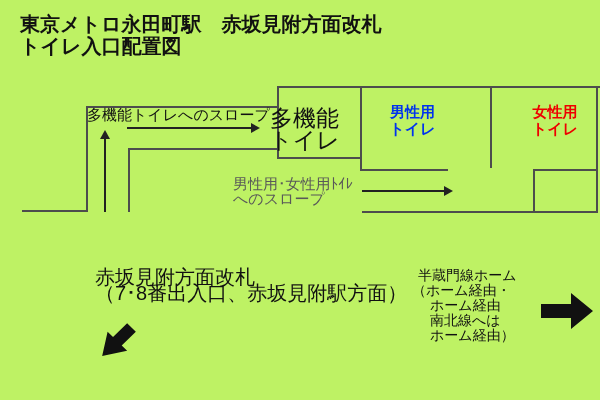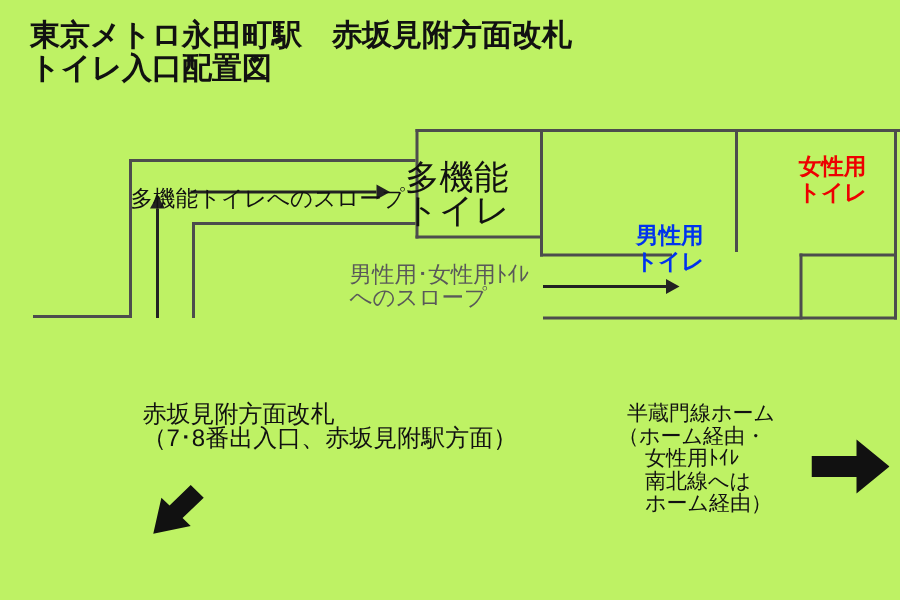--- a/index.html
+++ b/index.html
@@ -11,29 +11,29 @@
   
   .shaft{position:absolute;background:#222;}
   .head-up{position:absolute;width:0;height:0;
     border-left:5px solid transparent;border-right:5px solid transparent;
     border-bottom:9px solid #222;}
   .head-right{position:absolute;width:0;height:0;
     border-top:5px solid transparent;border-bottom:5px solid transparent;
     border-left:9px solid #222;}
   
   .title{left:20px;top:13px;font-size:20px;font-weight:bold;line-height:22px;white-space:nowrap;}
-  .slope1{left:87px;top:106px;font-size:15px;line-height:18px;white-space:nowrap;margin-top:18px;}
+  .slope1{left:87px;top:106px;font-size:15px;line-height:18px;white-space:nowrap;}
   .mfb-label{left:262px;top:107px;width:85px;text-align:center;
     font-size:23px;font-weight:normal;line-height:22px;}
-  .mens-label{left:382px;top:103px;width:129px;text-align:center;
-    font-size:15px;font-weight:bold;line-height:17px;margin-top:46px;}
+  .mens-label{left:348px;top:103px;width:129px;text-align:center;
+    font-size:15px;font-weight:bold;line-height:17px;}
   .womens-label{left:491px;top:103px;width:106px;text-align:center;
     font-size:15px;font-weight:bold;line-height:17px;}
   .slope2{left:233px;top:176px;font-size:15px;line-height:15px;white-space:nowrap;}
-  .gate-label{left:95px;top:269px;font-size:16px;line-height:16px;white-space:nowrap;}
+  .gate-label{left:95px;top:269px;font-size:20px;line-height:16px;white-space:nowrap;}
   .hanzomon-label{left:412px;top:268px;font-size:14px;line-height:15px;white-space:nowrap;}
   .ind-1{margin-left:6px;}
   .ind-3{margin-left:18px;}
   svg{display:block;}
 </style>
 </head>
 <body>
 
 <div id="stage">
 
@@ -101,21 +101,21 @@
   </div>
   <div class="abs" style="left:100px;top:316px;">
     <svg width="38" height="42" viewBox="0 0 35 40" preserveAspectRatio="none">
       <polygon points="2,38 7,15 12,20 25,7 33,15 20,28 25,33" fill="#111"></polygon>
     </svg>
   </div>
 
   <div class="abs hanzomon-label">
     <div class="ind-1">半蔵門線ホーム</div>
     <div>（ホーム経由・</div>
-    <div class="ind-3">女性用ﾄｲﾚ</div>
+    <div class="ind-3">ホーム経由</div>
     <div class="ind-3">南北線へは</div>
     <div class="ind-3">ホーム経由）</div>
   </div>
   <div class="abs" style="left:541px;top:291px;">
     <svg width="52" height="40" viewBox="0 0 52 40">
       <polygon points="0,13 30,13 30,2 52,20 30,38 30,27 0,27" fill="#111"></polygon>
     </svg>
   </div>
 
 </div>

